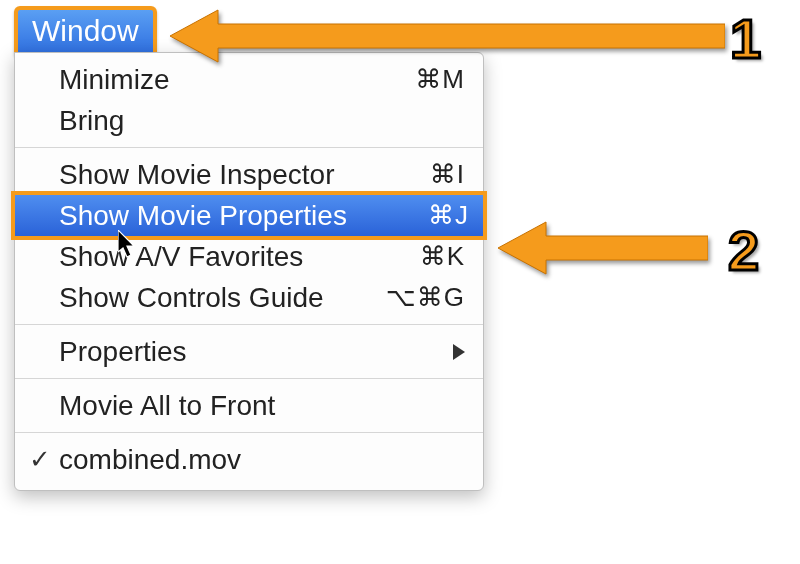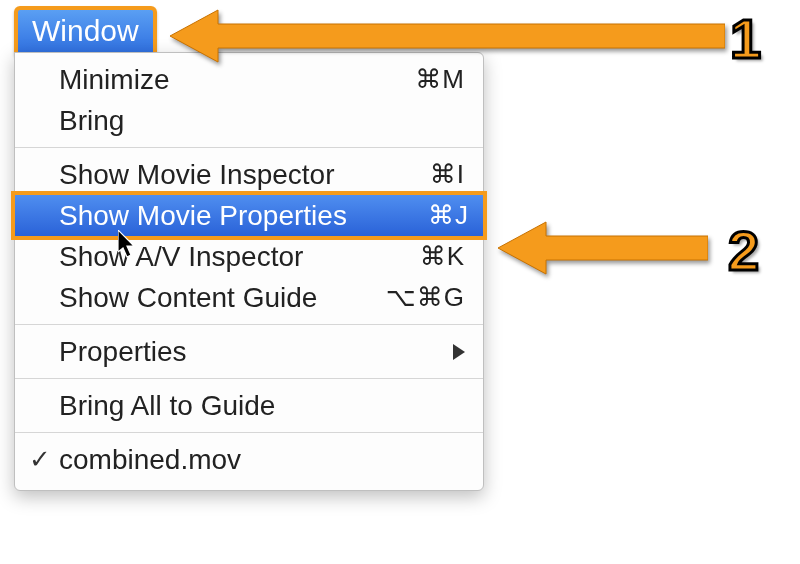--- a/index.html
+++ b/index.html
@@ -121,39 +121,39 @@
 
   <div class="menu-item">
     <span class="label">Show Movie Inspector</span>
     <span class="shortcut">⌘I</span>
   </div>
   <div class="menu-item highlighted">
     <span class="label">Show Movie Properties</span>
     <span class="shortcut">⌘J</span>
   </div>
   <div class="menu-item">
-    <span class="label">Show A/V Inspector</span>
+    <span class="label">Show A/V Favorites</span>
     <span class="shortcut">⌘K</span>
   </div>
   <div class="menu-item">
-    <span class="label">Show Content Guide</span>
+    <span class="label">Show Controls Guide</span>
     <span class="shortcut">⌥⌘G</span>
   </div>
 
   <div class="menu-sep"></div>
 
   <div class="menu-item">
     <span class="label">Properties</span>
     <span class="submenu-arrow"></span>
   </div>
 
   <div class="menu-sep"></div>
 
   <div class="menu-item">
-    <span class="label">Bring All to Guide</span>
+    <span class="label">Movie All to Front</span>
   </div>
 
   <div class="menu-sep"></div>
 
   <div class="menu-item">
     <span class="check">✓</span>
     <span class="label">combined.mov</span>
   </div>
 
 </div>

